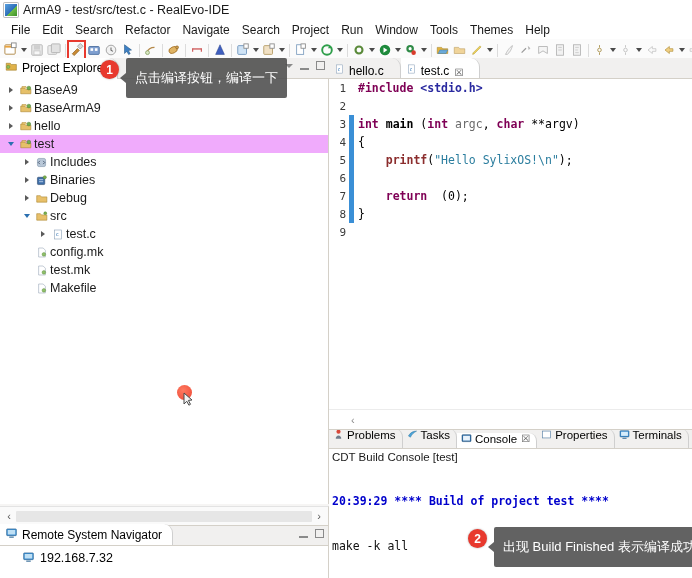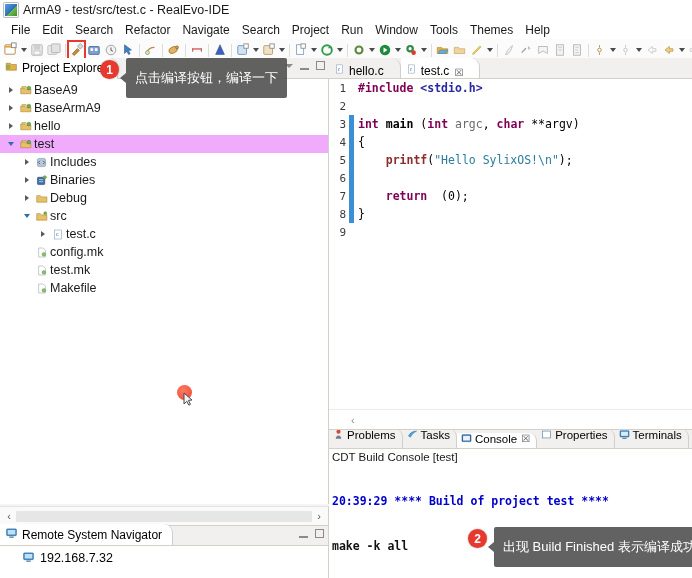--- a/index.html
+++ b/index.html
@@ -174,21 +174,21 @@
     padding: 0 6px 0 4px; font-size: 11.5px; white-space: nowrap;
     background: #f1f0ef; border-right: 1px solid #cfcfcf; border-top-right-radius: 8px;
   }
   .cs-tab.active { background: #ffffff; margin-top: 8px; }
   #console-title { font-size: 11.5px; padding: 2px 0 1px 3px; color: #1a1a1a; }
   #console-out {
     font-family: "DejaVu Sans Mono", monospace; font-size: 11.5px;
     padding-left: 3px; line-height: 15px; white-space: pre; overflow: hidden;
   }
   .cl-blue { color: #0000cc; font-weight: bold; }
-  .cl-black { color: #111111; font-weight: bold; }
+  .cl-black { color: #111111; font-weight: normal; }
 
   
   .badge {
     position: absolute; width: 19px; height: 19px; border-radius: 50%;
     background: #e8392e; color: #fff; font-size: 12px; font-weight: bold;
     display: flex; align-items: center; justify-content: center;
     z-index: 40; box-shadow: 0 0 2px rgba(0,0,0,.35);
   }
   .callout {
     position: absolute; background: rgba(76,76,76,.88); color: #fff;

